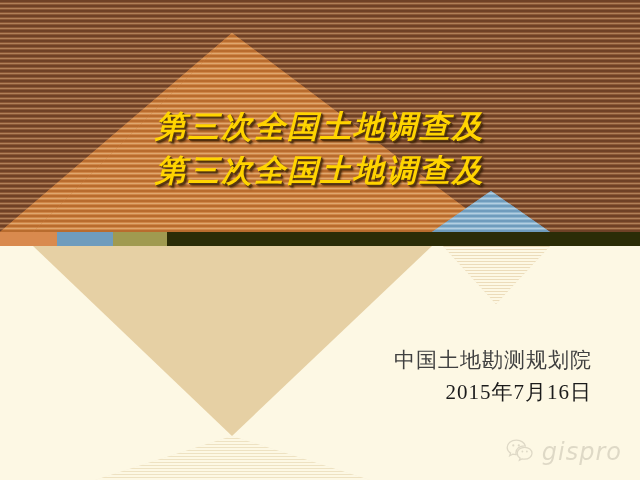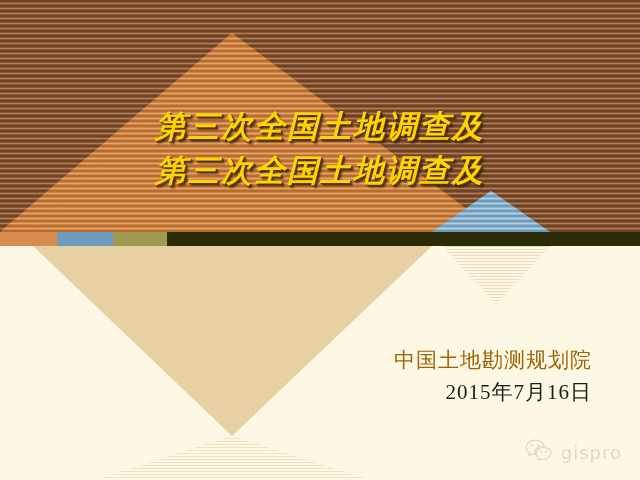--- a/index.html
+++ b/index.html
@@ -188,21 +188,21 @@
     position: absolute;
     right: 48px;
     top: 344px;
     text-align: right;
     z-index: 20;
   }
   .author-name {
     font-family: "DejaVu Sans", "Liberation Sans", sans-serif;
     font-size: 21px;
     line-height: 32px;
-    color: #a16207;
+    color: #404040;
     letter-spacing: 1px;
   }
   .author-date {
     font-family: Liberation Serif, serif;
     font-size: 21px;
     line-height: 32px;
     color: #1b1b1b;
     letter-spacing: 1px;
   }
 
@@ -213,23 +213,24 @@
     bottom: 14px;
     display: flex;
     align-items: center;
     gap: 6px;
     opacity: .30;
     z-index: 25;
   }
   .watermark .wm-icon { display: block; }
   .watermark .wm-text {
     font-family: "DejaVu Sans", "Liberation Sans", sans-serif;
-    font-size: 18px;
+    font-size: 24px;
     color: #9a9384;
     letter-spacing: 1px;
+    font-style: italic;
   }
 </style>
 </head>
 <body>
 
 <div id="slide">
 
   <div class="top-band"></div>
   <div class="orange-pyramid"></div>
   <div class="orange-pyramid-left"></div>

